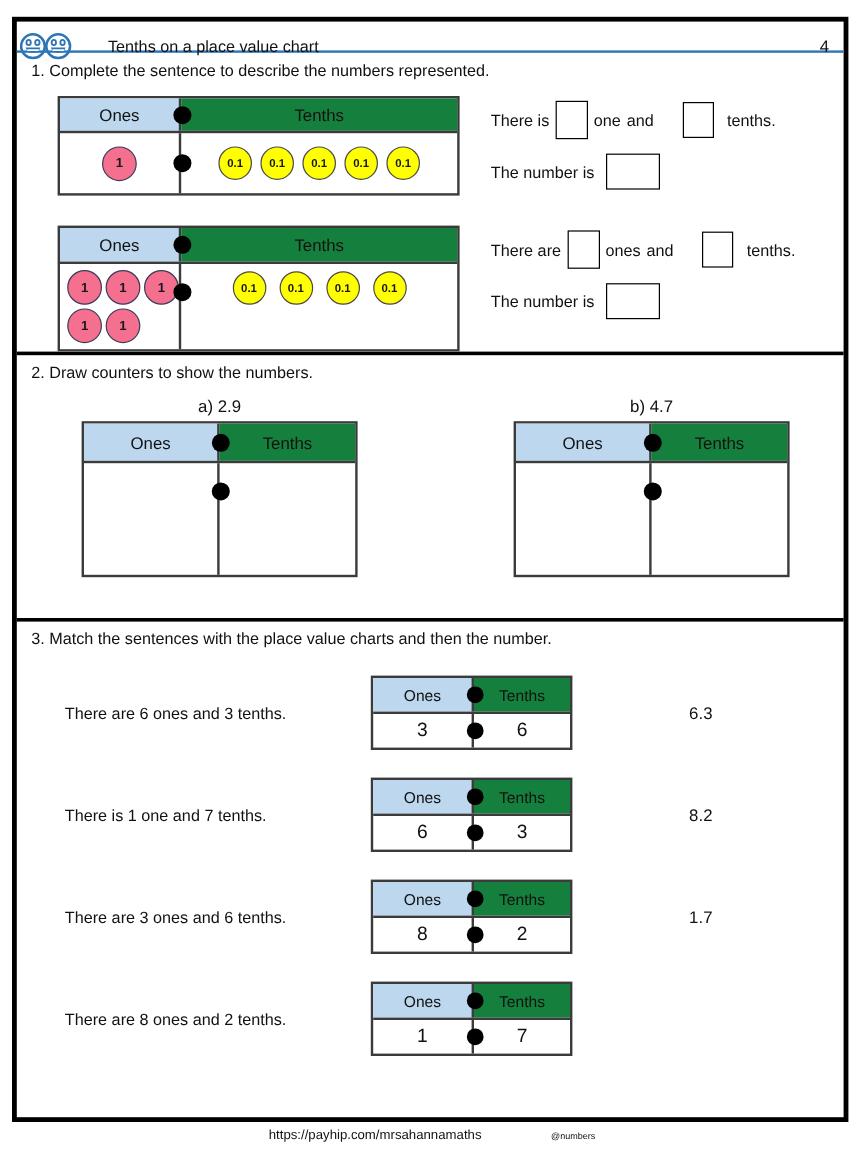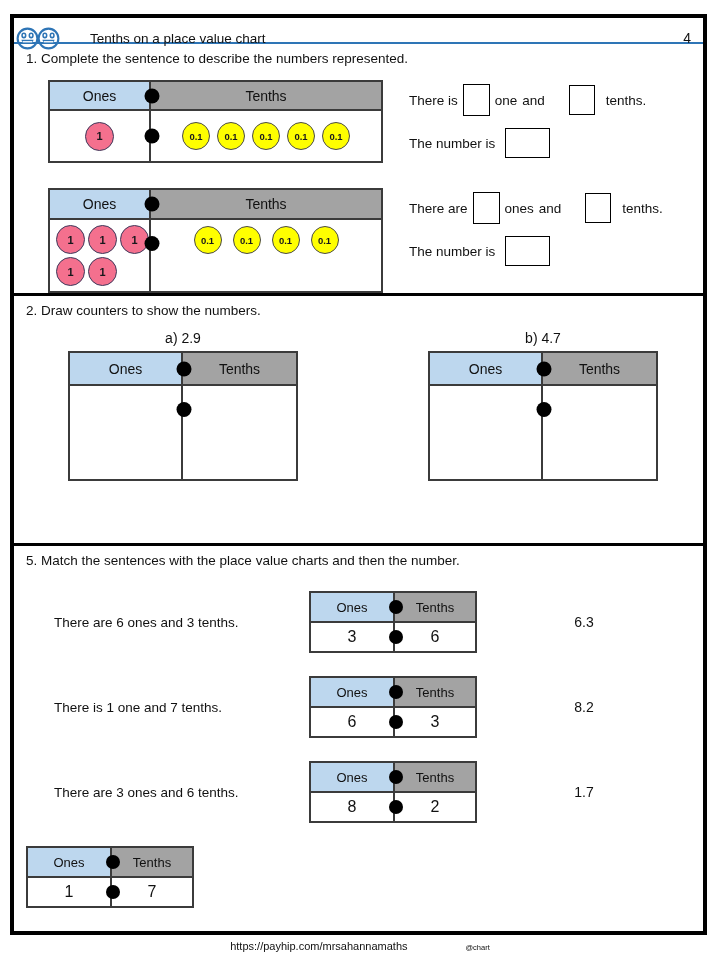--- a/index.html
+++ b/index.html
@@ -16,32 +16,32 @@
     height: 26px; flex: 0 0 26px; display: flex; align-items: center;
     padding: 16px 8px 0 2px; border-bottom: 2.5px solid #2E75B6;
   }
   .smileys { display: flex; align-items: center; }
   .smileys svg { display: block; margin-right: -2px; }
   .hdr-title { margin-left: 32px; font-size: 13.5px; }
   .hdr-page { margin-left: auto; font-size: 14px; padding-right: 4px; }
   
   .sec { padding: 7px 12px; position: relative; }
   .sec1 { height: 252px; border-bottom: 3px solid #000; }
-  .sec2 { height: 250px; border-bottom: 3px solid #000; }
+  .sec2 { height: 222px; border-bottom: 3px solid #000; }
   .sec3 { flex: 1; }
   .sec-heading { font-size: 13.5px; margin-bottom: 4px; }
   
   .pvc { border: 2px solid #3b3b3b; position: relative; background: #fff; }
   .pvc-row { display: flex; position: relative; }
   .pvc-body { border-top: 2px solid #3b3b3b; }
   .pvc-ones  { width: var(--ow); border-right: 2px solid #3b3b3b;
                display: flex; align-items: center; justify-content: center; }
   .pvc-tenths{ flex: 1; display: flex; align-items: center; justify-content: center; }
   .pvc-head .pvc-ones  { background: #BDD7EE; }
-  .pvc-head .pvc-tenths{ background: #a3a3a3; }
+  .pvc-head .pvc-tenths{ background: #15803d; }
   .pvc-head { font-size: 14px; }
   .dot {
     position: absolute; left: calc(var(--ow) + 1px); top: 50%;
     width: 15px; height: 15px; background: #000; border-radius: 50%;
     transform: translate(-50%, -50%); z-index: 2;
   }
   .dot-high { top: 16px; transform: translateX(-50%); }
   
   .cnt { border-radius: 50%; display: flex; align-items: center; justify-content: center;
          font-weight: bold; color: #17171c; flex: 0 0 auto; }
@@ -230,21 +230,21 @@
             <div class="pvc-ones"></div>
             <div class="pvc-tenths"></div>
             <span class="dot dot-high"></span>
           </div>
         </div>
       </div>
     </div>
   </div>
 
   <div class="sec sec3">
-    <div class="sec-heading">5. Match the sentences with the place value charts and then the number.</div>
+    <div class="sec-heading">3. Match the sentences with the place value charts and then the number.</div>
 
     <div class="match-row">
       <div class="m-sentence">There are 6 ones and 3 tenths.</div>
       <div class="pvc mini-chart">
         <div class="pvc-row pvc-head">
           <div class="pvc-ones">Ones</div>
           <div class="pvc-tenths">Tenths</div>
           <span class="dot"></span>
         </div>
         <div class="pvc-row pvc-body">
@@ -284,32 +284,33 @@
         <div class="pvc-row pvc-body">
           <div class="pvc-ones">8</div>
           <div class="pvc-tenths">2</div>
           <span class="dot"></span>
         </div>
       </div>
       <div class="m-number">1.7</div>
     </div>
 
     <div class="match-row">
+      <div class="m-sentence">There are 8 ones and 2 tenths.</div>
       <div class="pvc mini-chart">
         <div class="pvc-row pvc-head">
           <div class="pvc-ones">Ones</div>
           <div class="pvc-tenths">Tenths</div>
           <span class="dot"></span>
         </div>
         <div class="pvc-row pvc-body">
           <div class="pvc-ones">1</div>
           <div class="pvc-tenths">7</div>
           <span class="dot"></span>
         </div>
       </div>
     </div>
   </div>
 </div>
 
 <div class="footer">
   <span class="f-url">https://payhip.com/mrsahannamaths</span>
-  <span class="f-handle">@chart</span>
+  <span class="f-handle">@numbers</span>
 </div>
 
 </body></html>

